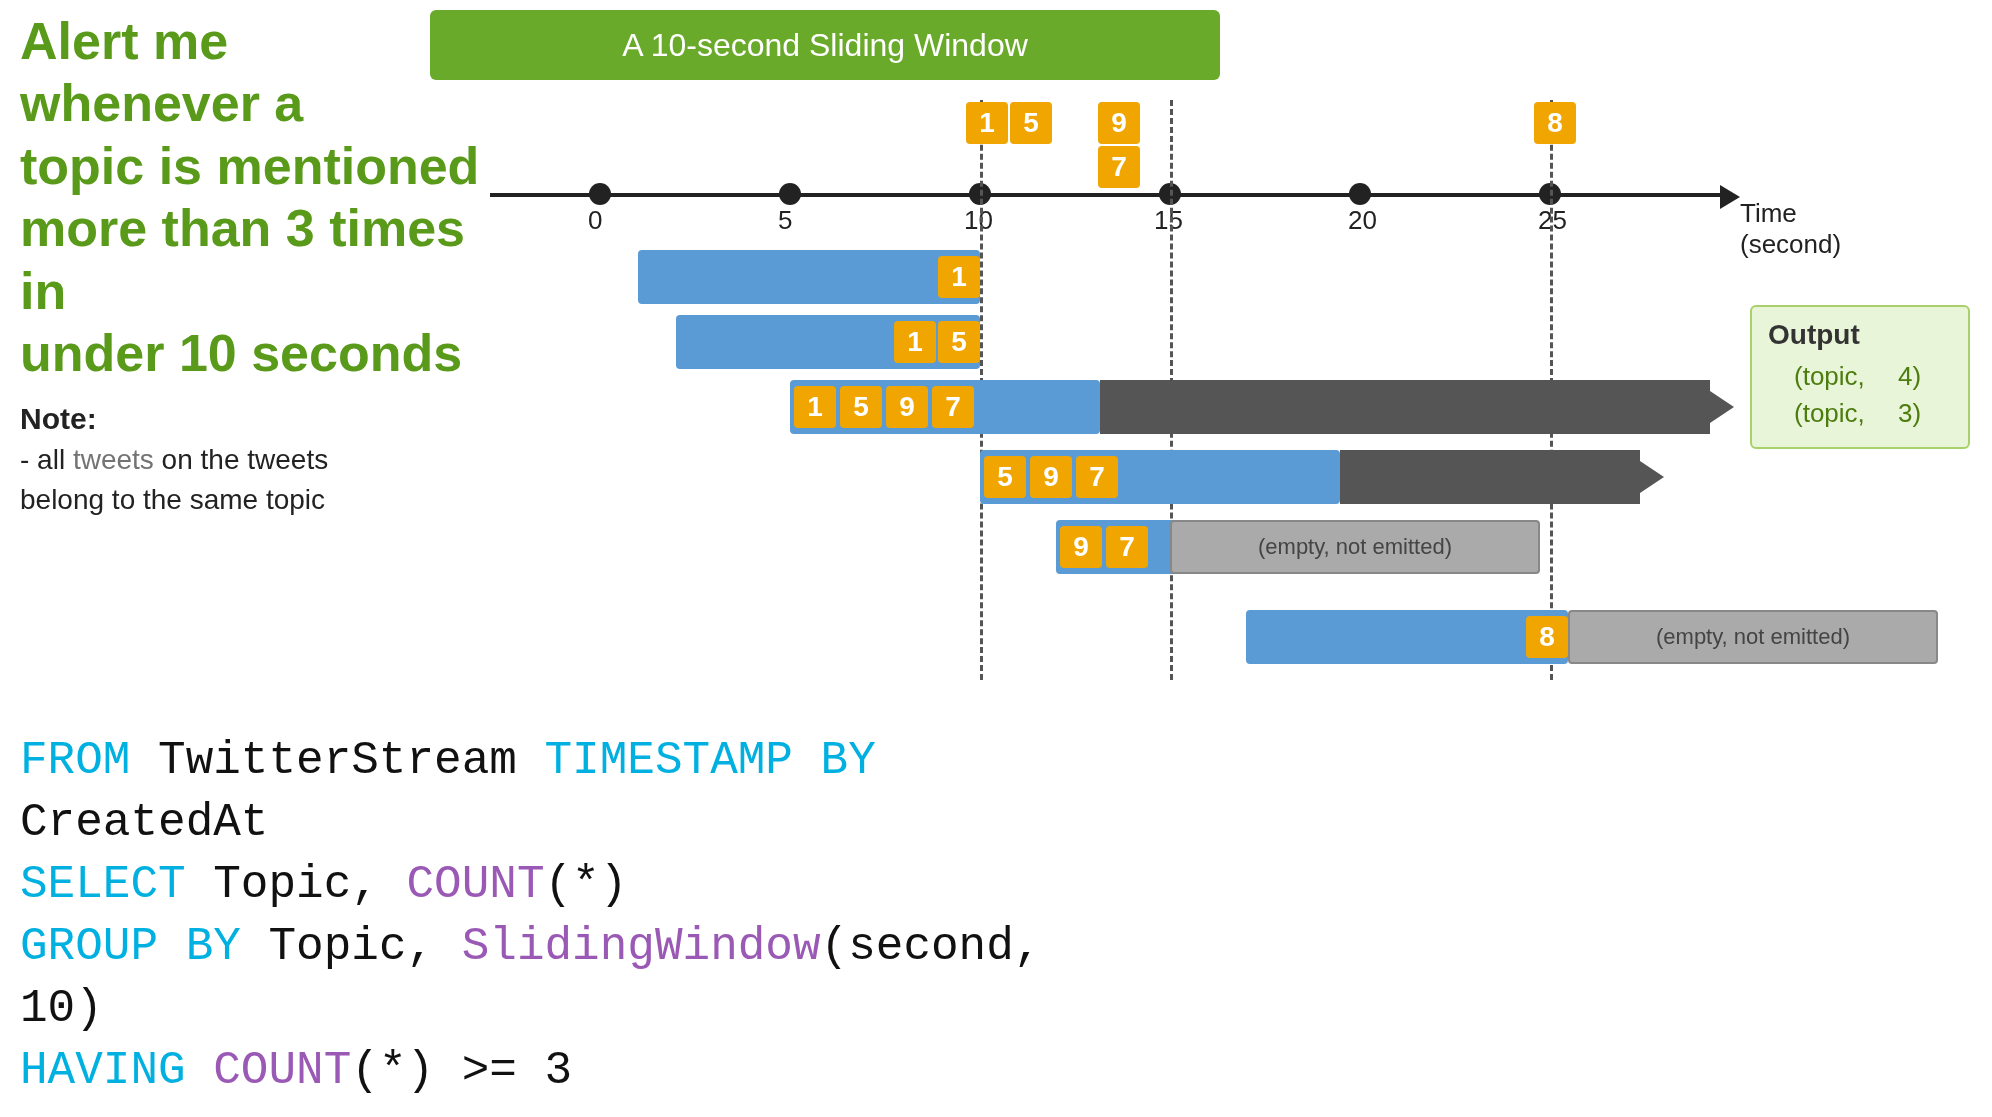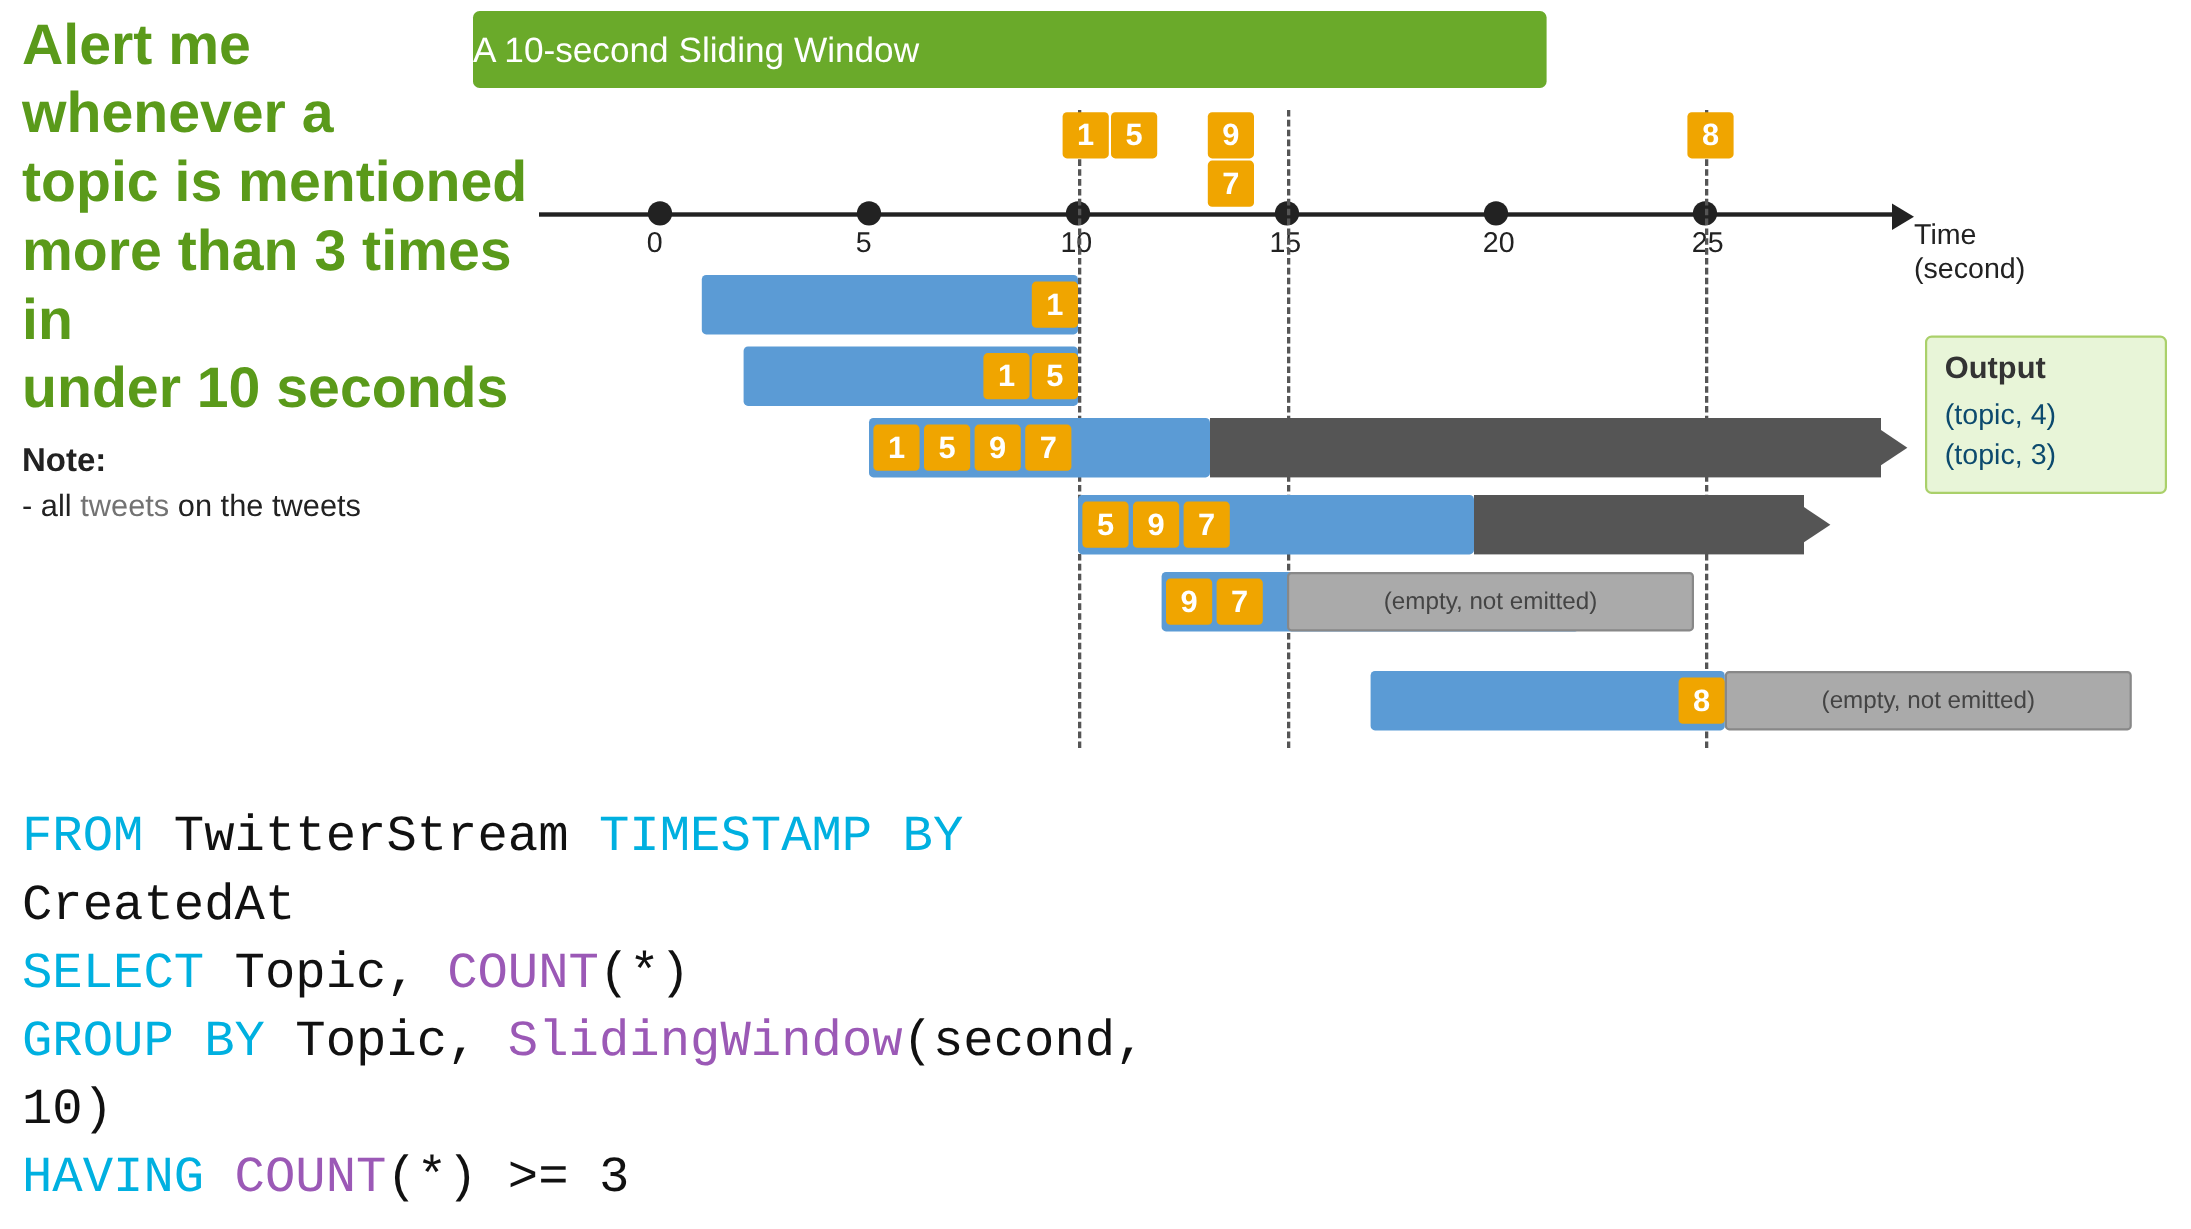--- a/index.html
+++ b/index.html
@@ -50,27 +50,27 @@
       top: 10px;
       width: 1540px;
       height: 700px;
     }
 
     
     .green-header {
       position: absolute;
       left: 0;
       top: 0;
-      width: 976px;
+      width: 790px;
       height: 70px;
       background: #6aaa2a;
       border-radius: 6px;
       display: flex;
       align-items: center;
-      justify-content: flex-start;
+      justify-content: center;
     }
     .green-header-text {
       color: #fff;
       font-size: 32px;
     }
 
     
     .timeline-line {
       position: absolute;
       top: 183px;
@@ -176,21 +176,22 @@
       font-weight: bold;
       color: #333;
       margin-bottom: 10px;
     }
     .output-item {
       font-size: 26px;
       color: #222;
       margin: 6px 0;
     }
     .output-paren {
-      color: #0c4a6e;
+      color: #4d7c0f;
+      margin-left: 26px;
     }
 
     
     .empty-box {
       position: absolute;
       background: #aaa;
       border: 2px solid #888;
       border-radius: 4px;
       display: flex;
       align-items: center;
@@ -228,20 +229,21 @@
   <div class="alert-text">
     <span>Alert me whenever a</span><br>
     <span>topic is mentioned</span><br>
     <span>more than 3 times in</span><br>
     <span>under 10 seconds</span>
   </div>
   <div class="note-section">
     <span class="note-label">Note</span><span class="note-label">:</span>
     <div class="note-body">
       <span>- all </span><span class="tweets-word">tweets</span><span> on the tweets</span><br>
+      <span>belong to the same topic</span>
     </div>
   </div>
 </div>
 
 <div id="diagram">
 
   <div class="green-header">
     <span class="green-header-text">A 10-second Sliding Window</span>
   </div>
 

